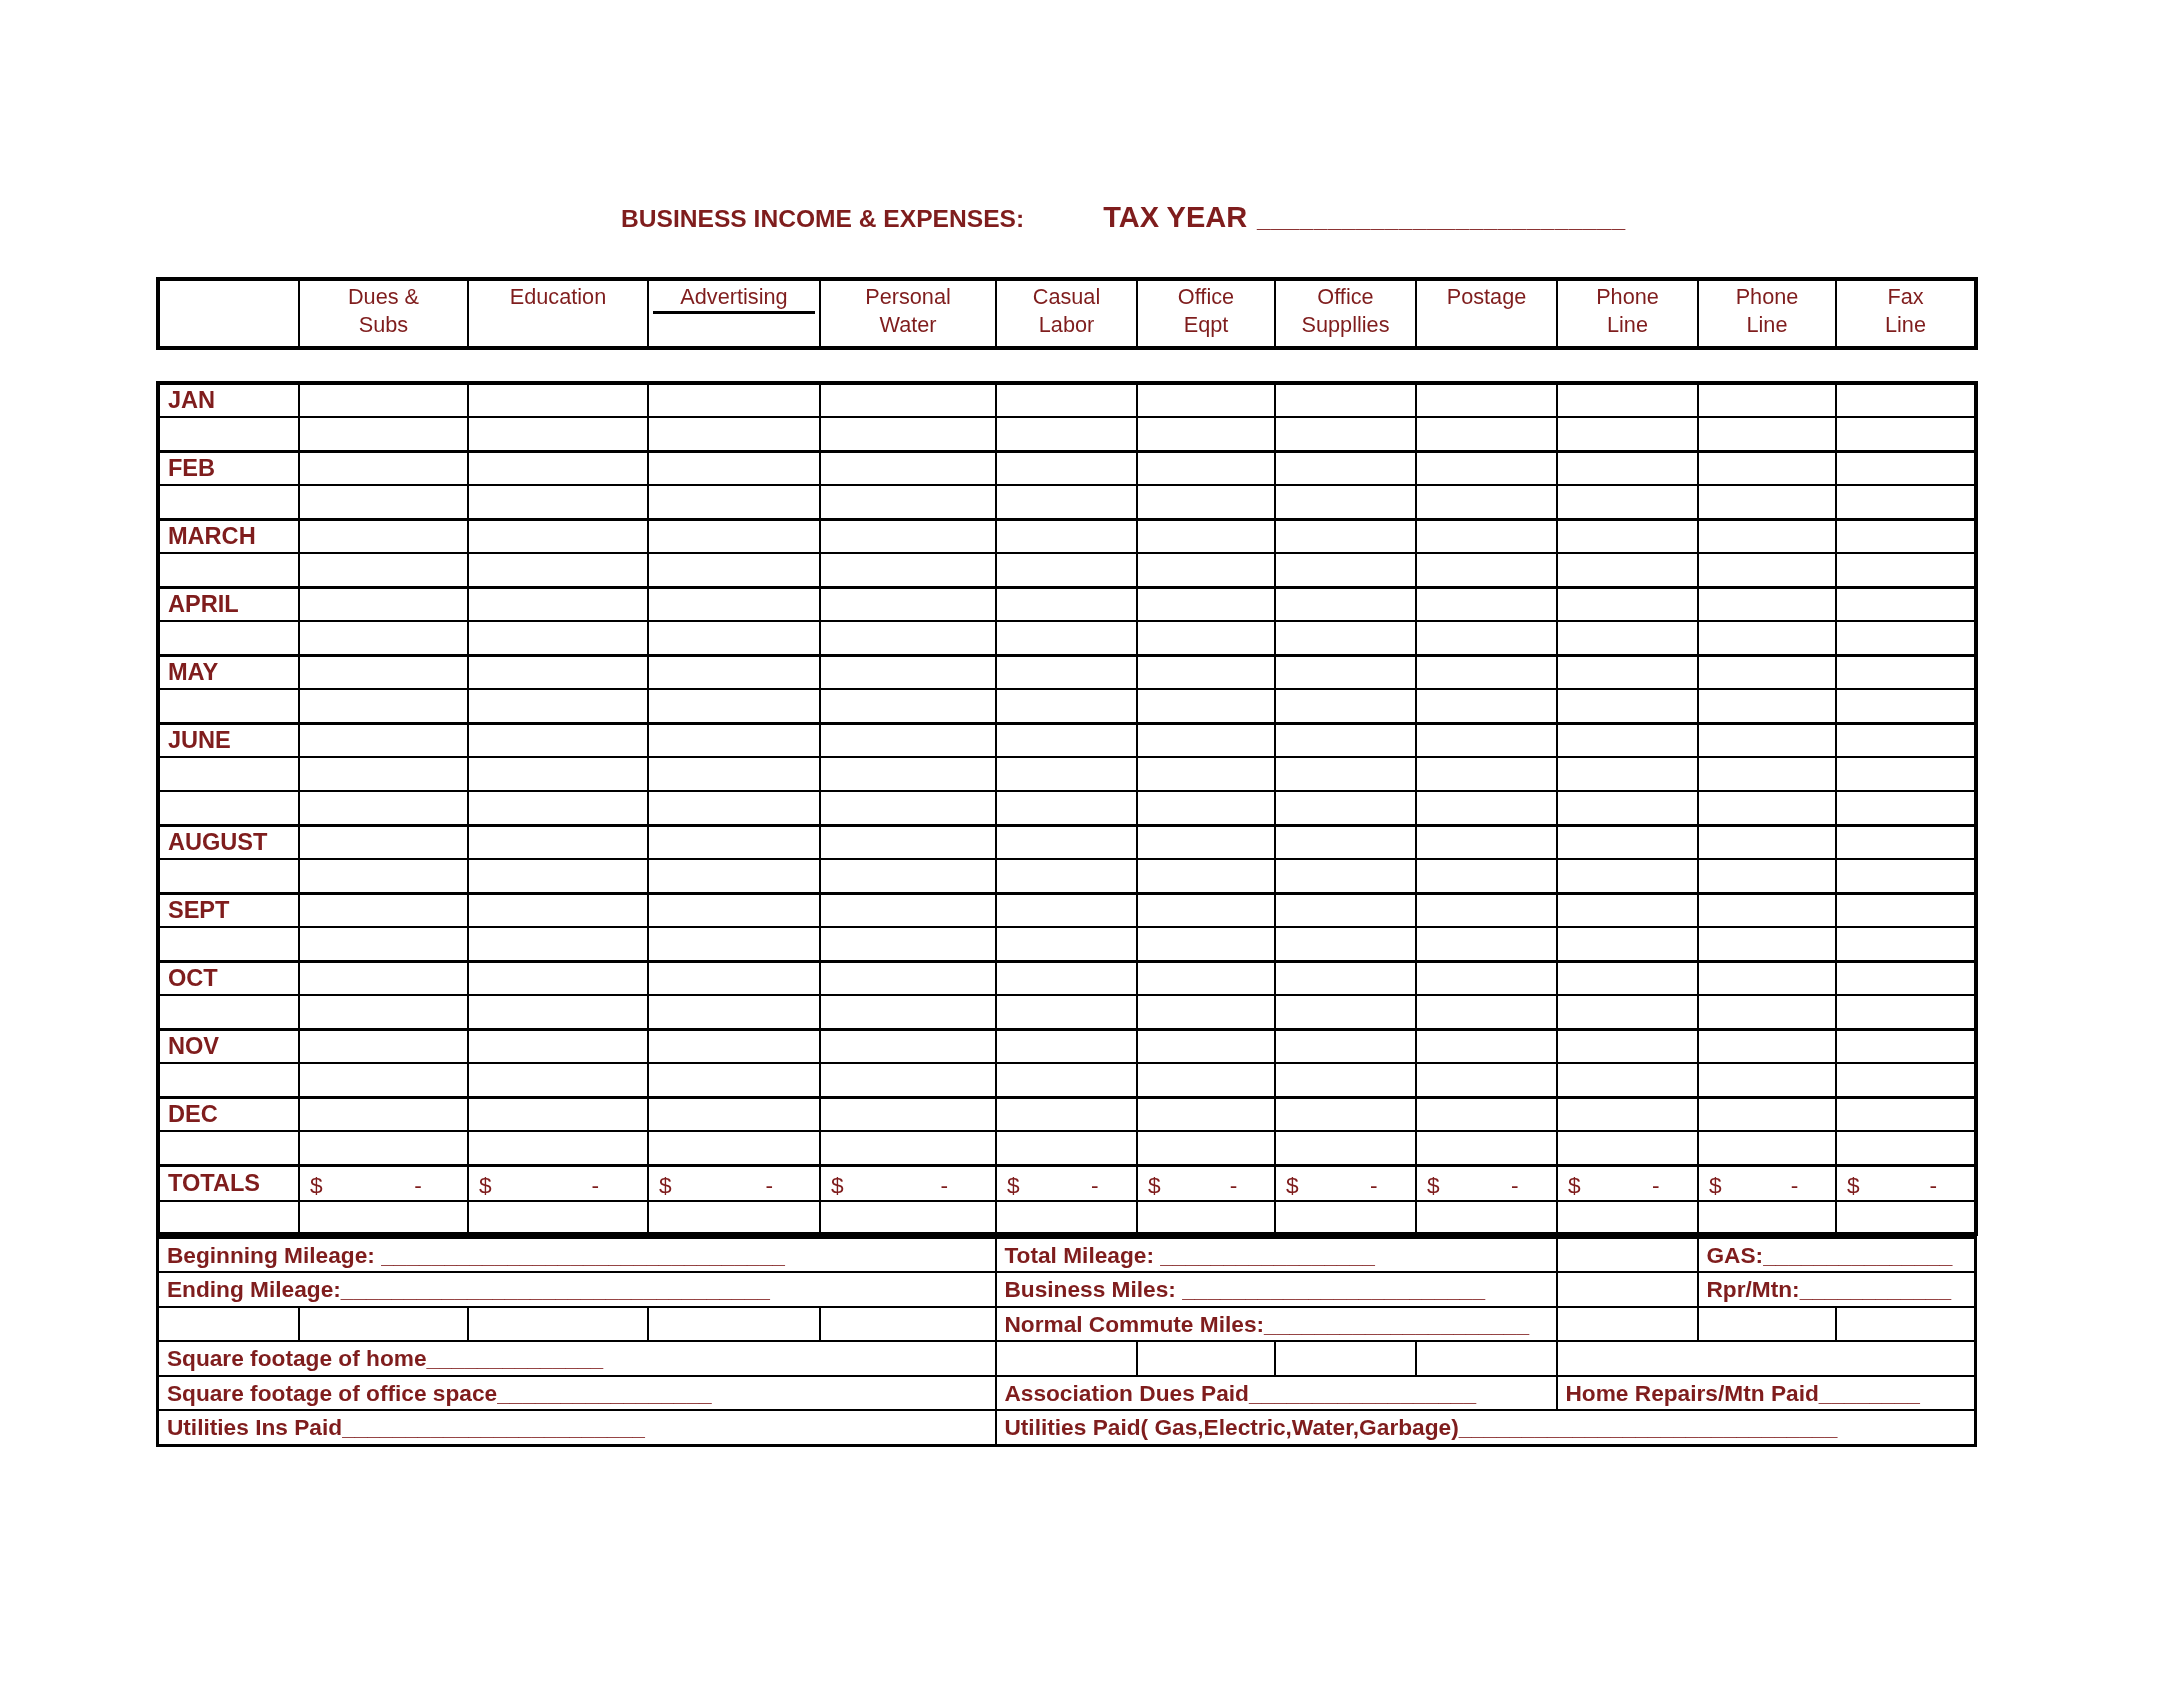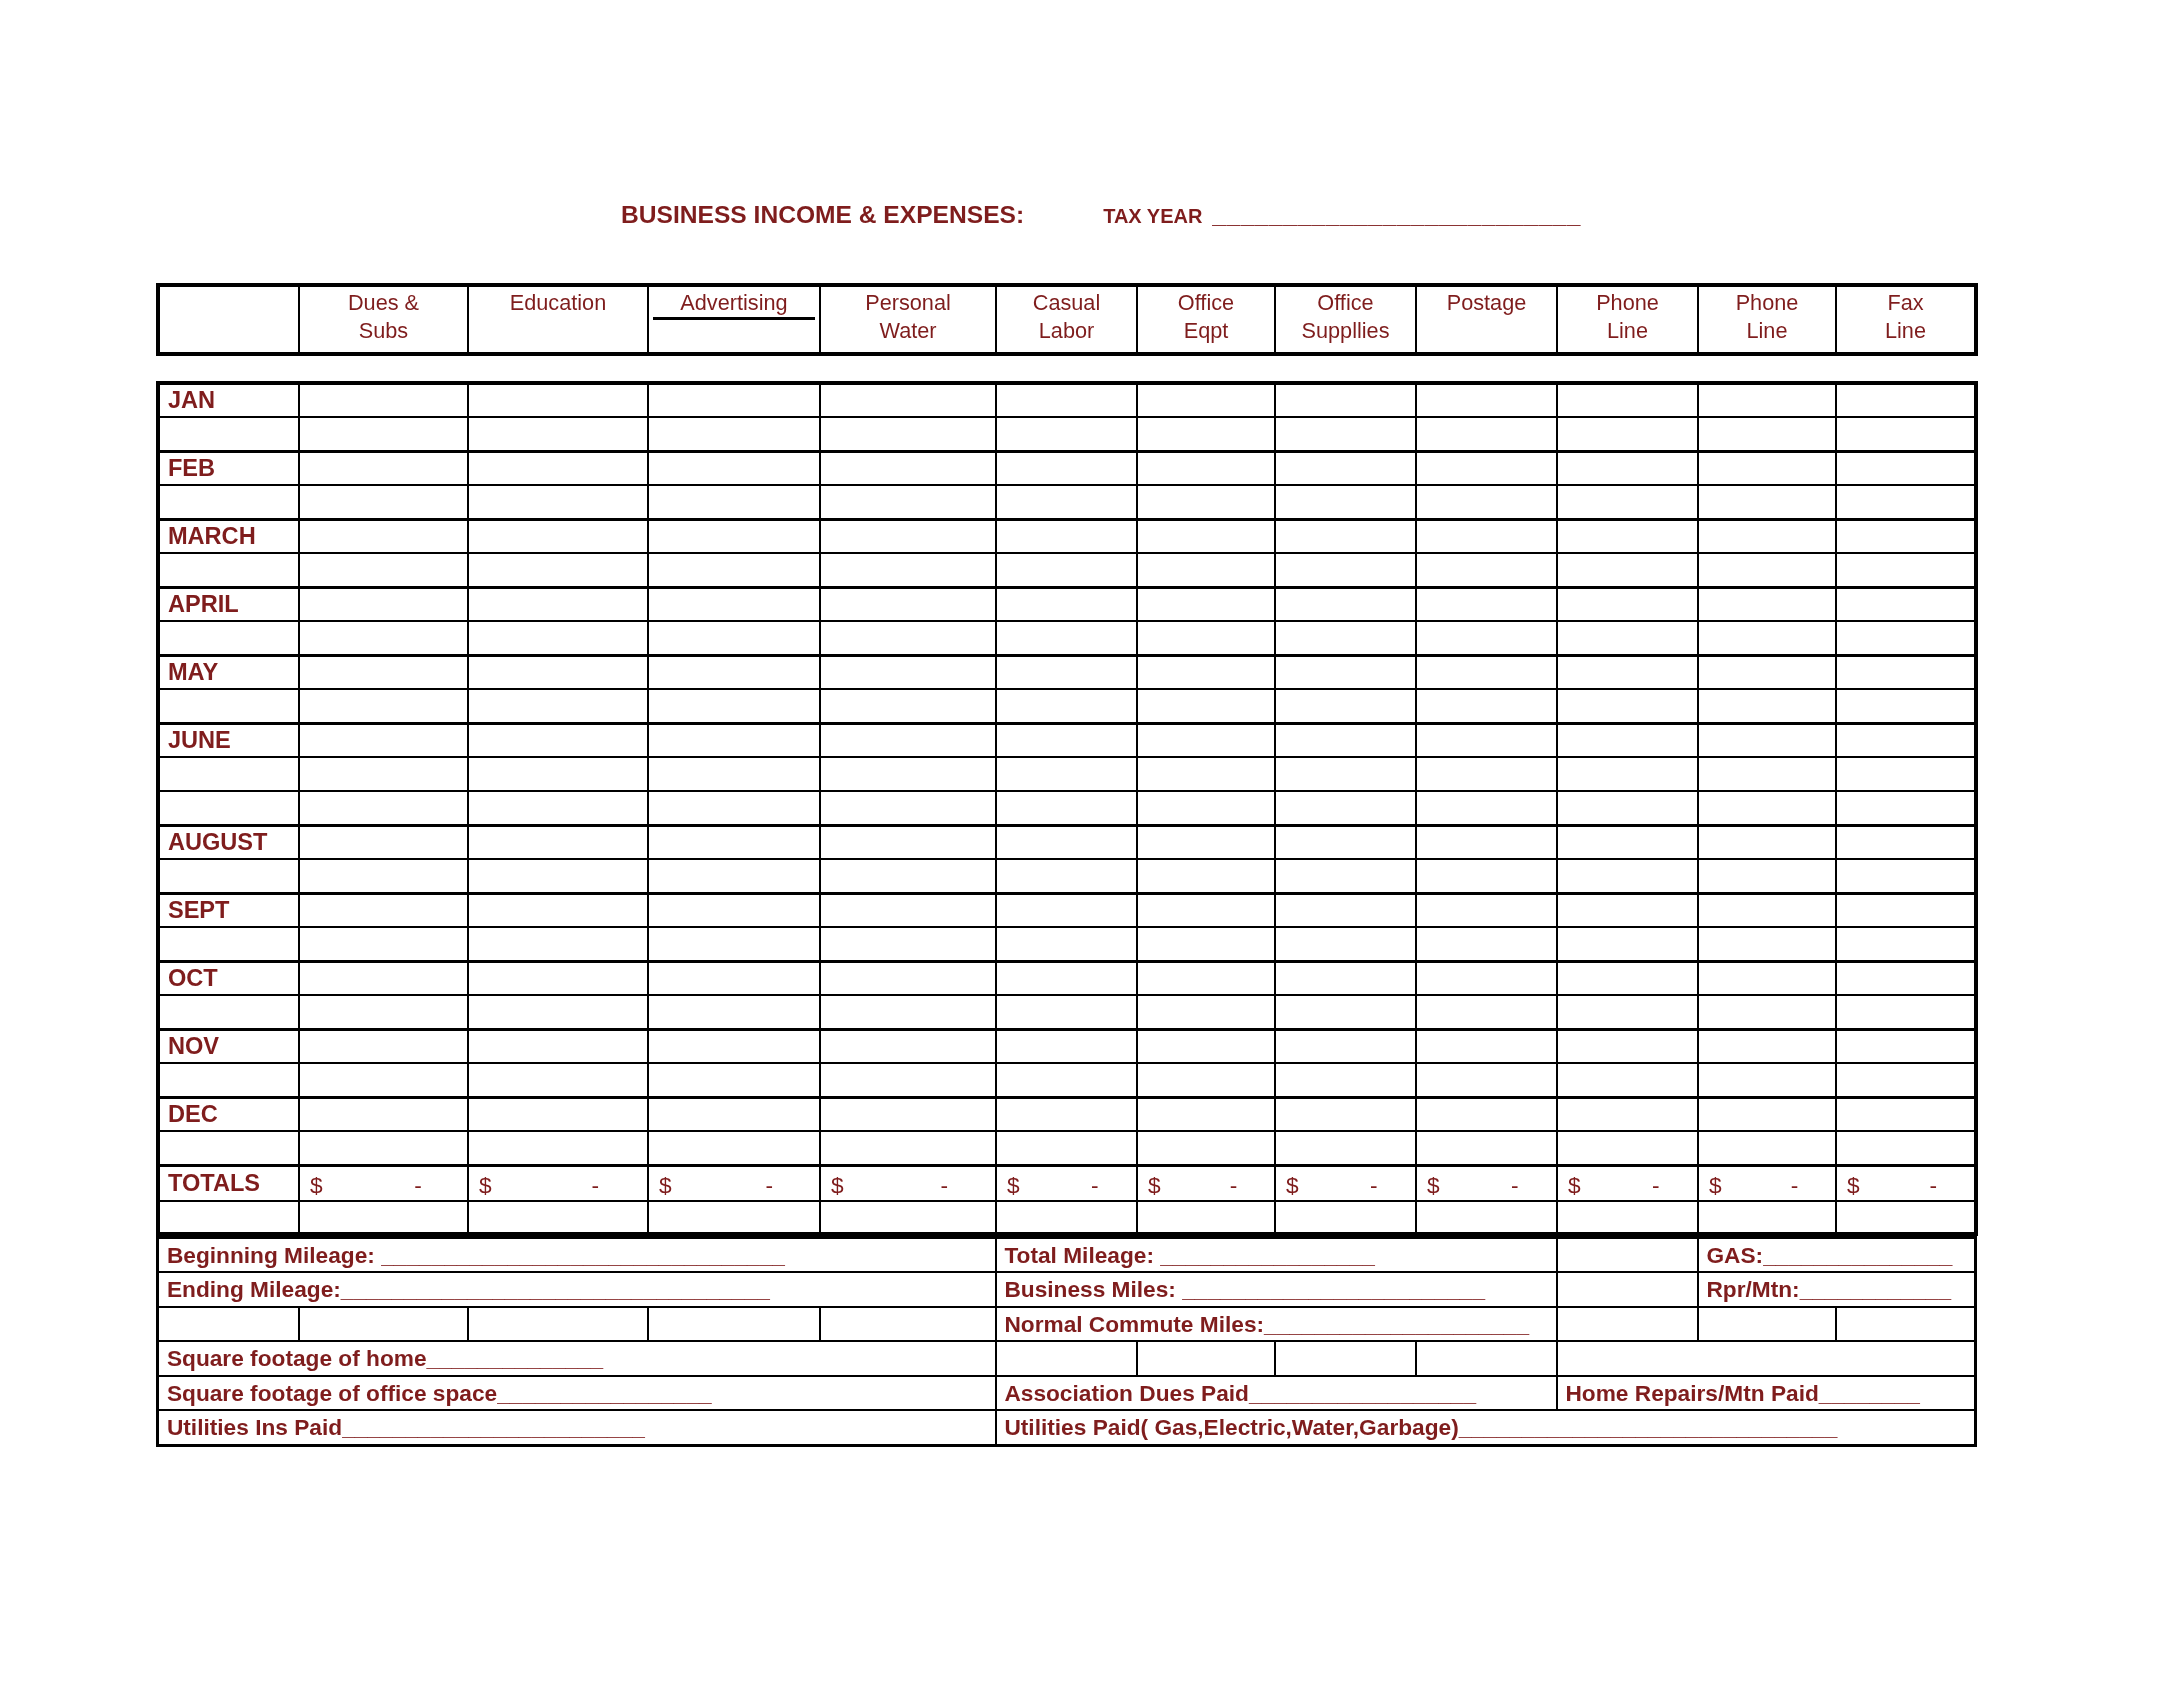--- a/index.html
+++ b/index.html
@@ -15,30 +15,30 @@
   }
   .title-row {
     position: absolute;
     left: 621px;
     top: 201px;
     display: flex;
     align-items: baseline;
     white-space: nowrap;
   }
   .title { font-weight: bold; font-size: 24.6px; }
-  .taxyear-label { font-weight: bold; font-size: 20px; margin-left: 79px; }
+  .taxyear-label { font-weight: bold; font-size: 29px; margin-left: 79px; }
   .taxyear-line { font-weight: bold; font-size: 24.6px; margin-left: 9.9px; letter-spacing: 0.5px; }
 
   table { border-collapse: collapse; table-layout: fixed; }
 
   
   .hdr {
     position: absolute;
     left: 156px;
-    top: 283px;
+    top: 277px;
     width: 1818px;
     border: 4.9px solid #000;
   }
   .hdr td {
     border: 2px solid #000;
     height: 69px;
     vertical-align: top;
     text-align: center;
     font-size: 21.7px;
     line-height: 27.6px;

